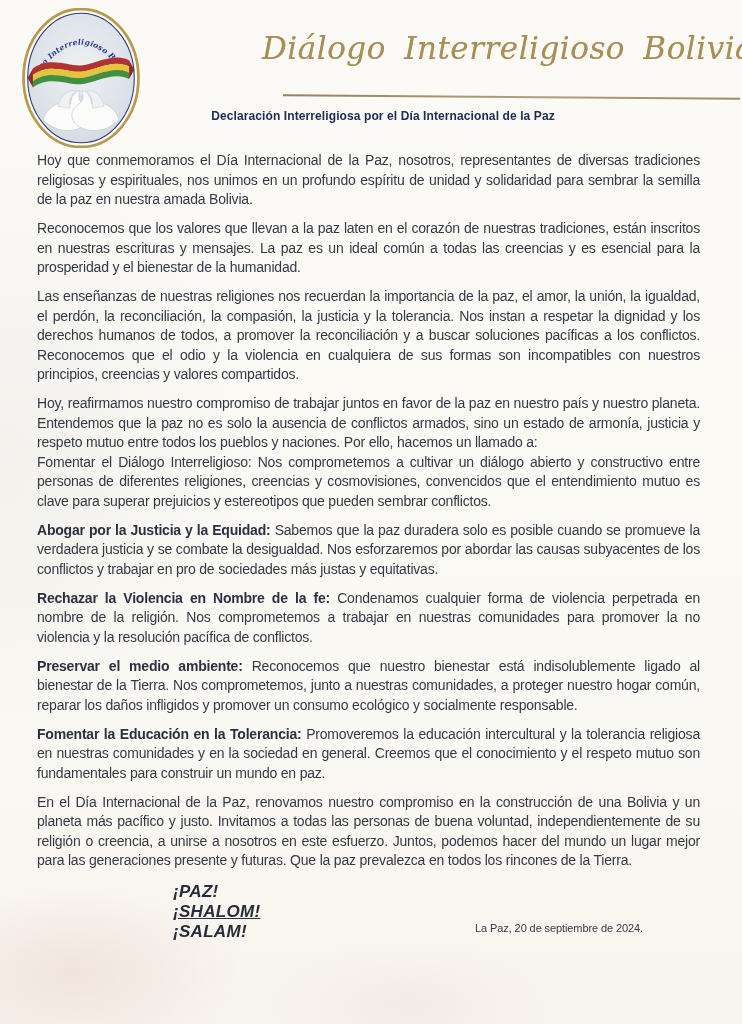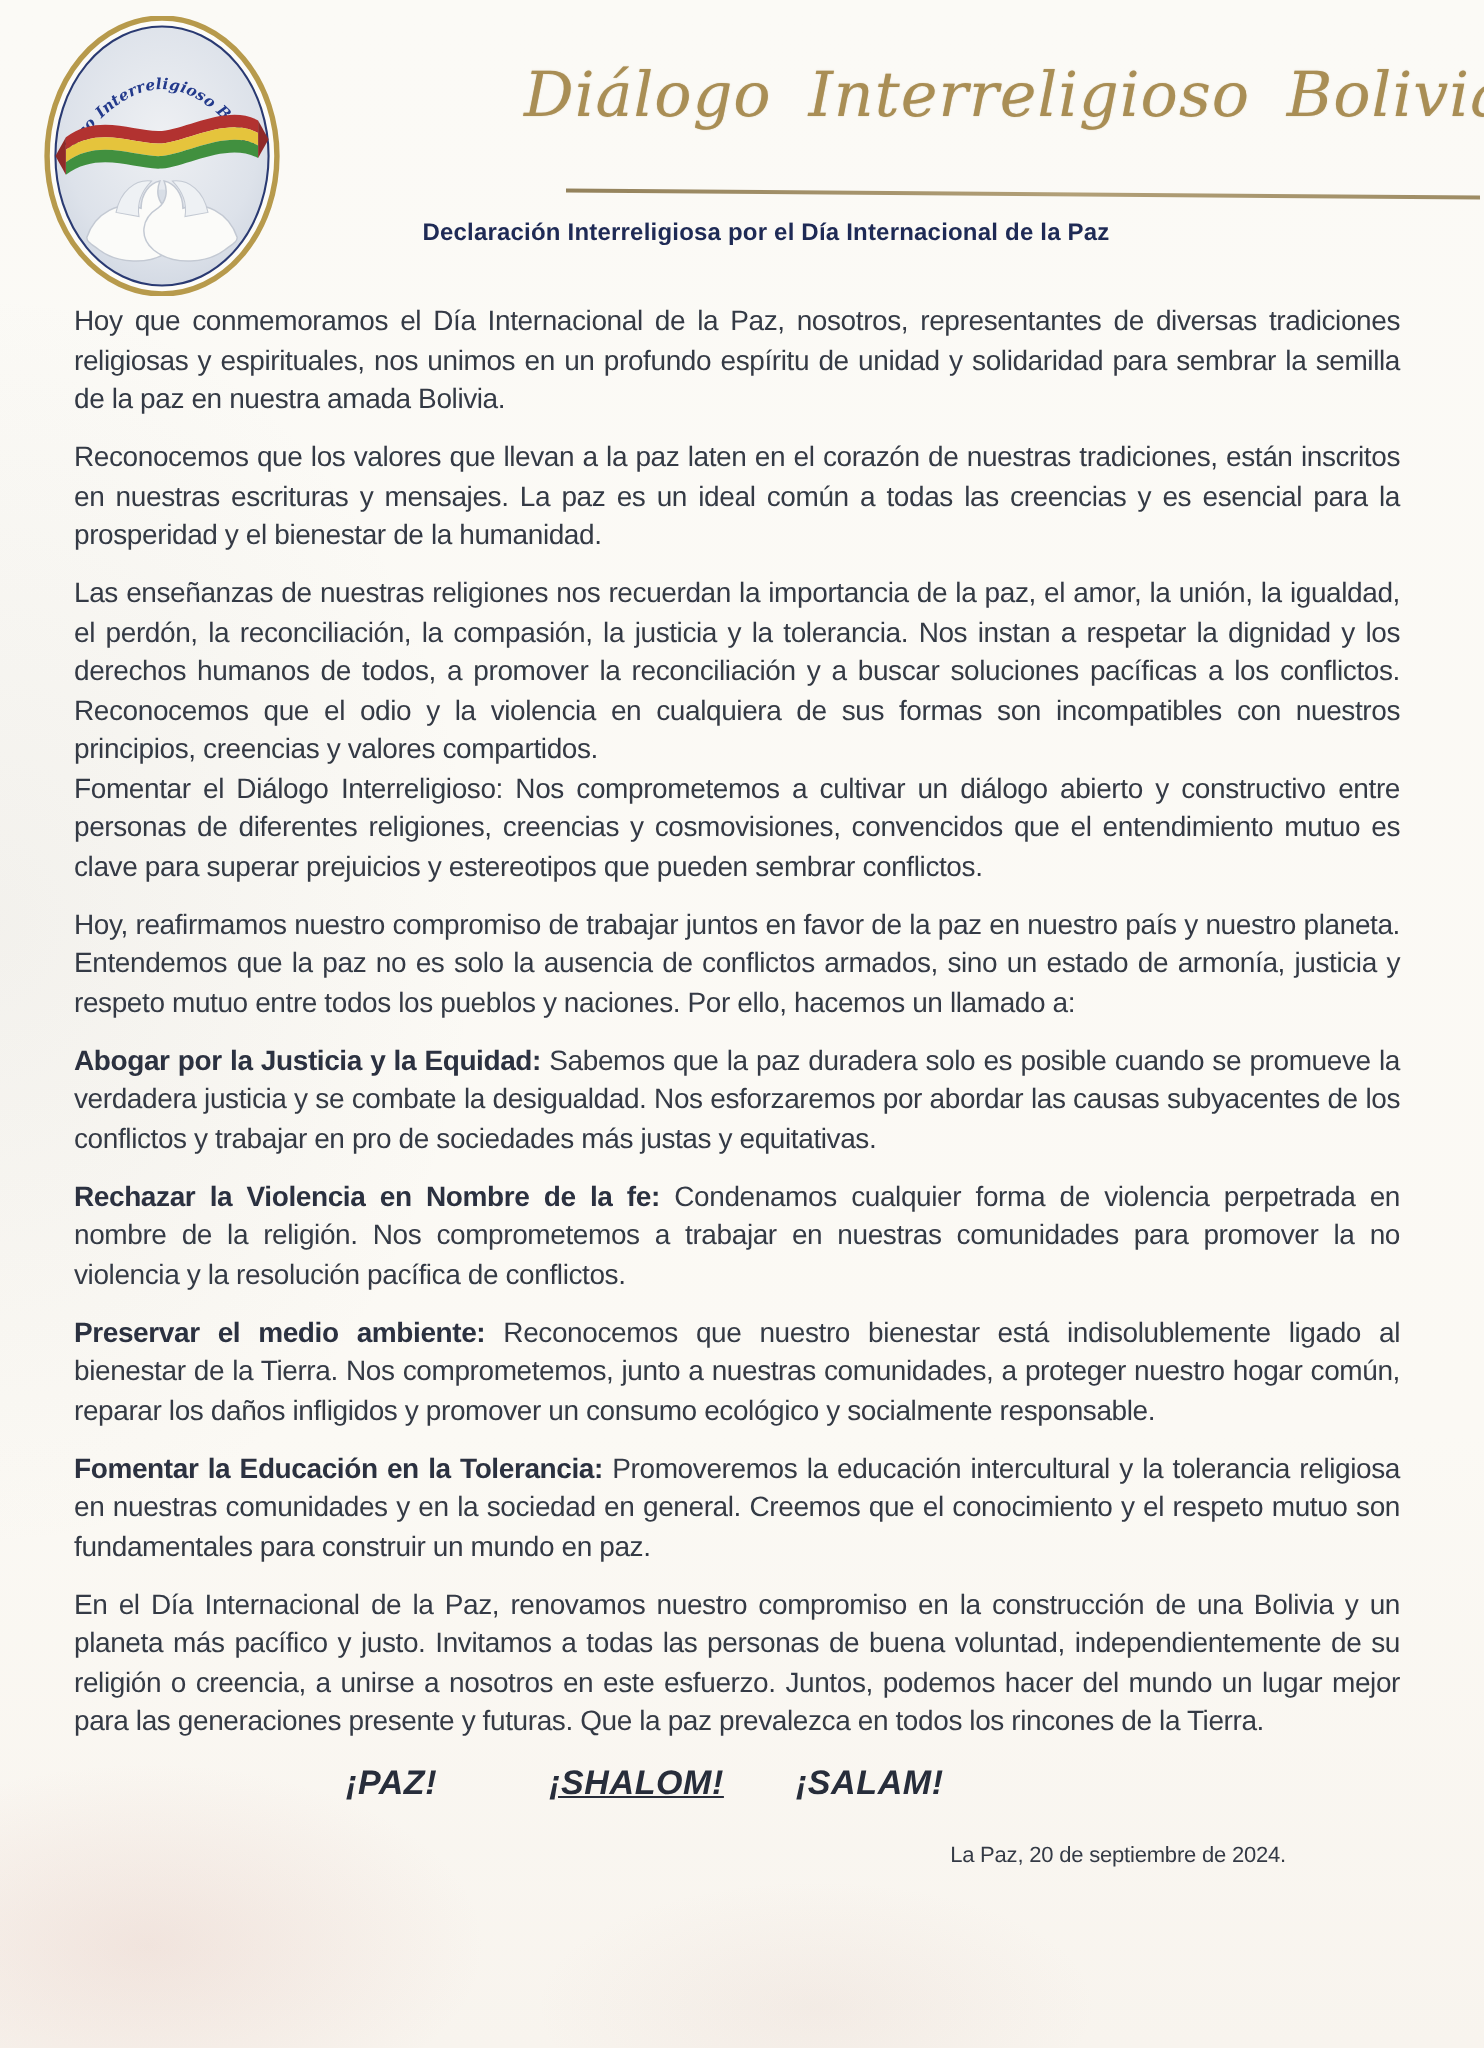--- a/index.html
+++ b/index.html
@@ -51,21 +51,21 @@
   }
   .para { margin-bottom:9.5px; }
   .para.cont { margin-top:-9.5px; }           
   .para .lead { font-weight:700; color:#2b3140; }
 
   
   .exclaim-row {
     position:absolute; left:0; top:882px; width:646px;
     display:flex; align-items:baseline;
     font-size:17px; font-weight:700; font-style:italic;
-    color:#272d3a; letter-spacing:.3px;
+    color:#272d3a; letter-spacing:.3px;flex-direction:column;
   }
   .exclaim-row .w1 { margin-left:173px; }
   .exclaim-row .w2 { margin-left:56px;text-decoration:underline; }
   .exclaim-row .w3 { margin-left:36px; }
 
   .dateline {
     position:absolute; right:99px; top:922px;
     font-size:11px; color:#343a45; letter-spacing:-0.1px;
   }
 </style>
@@ -113,22 +113,22 @@
 
   <div class="brand-script">Diálogo Interreligioso Boliviano</div>
   <div class="brand-underline"></div>
 
   <div class="doc-title">Declaración Interreligiosa por el Día Internacional de la Paz</div>
 
   <div class="body-text">
     <p class="para"><b class="lead"></b><span>Hoy que conmemoramos el Día Internacional de la Paz, nosotros, representantes de diversas tradiciones religiosas y espirituales, nos unimos en un profundo espíritu de unidad y solidaridad para sembrar la semilla de la paz en nuestra amada Bolivia.</span></p>
     <p class="para"><b class="lead"></b><span>Reconocemos que los valores que llevan a la paz laten en el corazón de nuestras tradiciones, están inscritos en nuestras escrituras y mensajes. La paz es un ideal común a todas las creencias y es esencial para la prosperidad y el bienestar de la humanidad.</span></p>
     <p class="para"><b class="lead"></b><span>Las enseñanzas de nuestras religiones nos recuerdan la importancia de la paz, el amor, la unión, la igualdad, el perdón, la reconciliación, la compasión, la justicia y la tolerancia. Nos instan a respetar la dignidad y los derechos humanos de todos, a promover la reconciliación y a buscar soluciones pacíficas a los conflictos. Reconocemos que el odio y la violencia en cualquiera de sus formas son incompatibles con nuestros principios, creencias y valores compartidos.</span></p>
+    <p class="para"><b class="lead"></b><span>Hoy, reafirmamos nuestro compromiso de trabajar juntos en favor de la paz en nuestro país y nuestro planeta. Entendemos que la paz no es solo la ausencia de conflictos armados, sino un estado de armonía, justicia y respeto mutuo entre todos los pueblos y naciones. Por ello, hacemos un llamado a:</span></p>
     <p class="para cont"><b class="lead"></b><span>Fomentar el Diálogo Interreligioso: Nos comprometemos a cultivar un diálogo abierto y constructivo entre personas de diferentes religiones, creencias y cosmovisiones, convencidos que el entendimiento mutuo es clave para superar prejuicios y estereotipos que pueden sembrar conflictos.</span></p>
-    <p class="para"><b class="lead"></b><span>Hoy, reafirmamos nuestro compromiso de trabajar juntos en favor de la paz en nuestro país y nuestro planeta. Entendemos que la paz no es solo la ausencia de conflictos armados, sino un estado de armonía, justicia y respeto mutuo entre todos los pueblos y naciones. Por ello, hacemos un llamado a:</span></p>
     <p class="para"><b class="lead">Abogar por la Justicia y la Equidad:</b><span> Sabemos que la paz duradera solo es posible cuando se promueve la verdadera justicia y se combate la desigualdad. Nos esforzaremos por abordar las causas subyacentes de los conflictos y trabajar en pro de sociedades más justas y equitativas.</span></p>
     <p class="para"><b class="lead">Rechazar la Violencia en Nombre de la fe:</b><span> Condenamos cualquier forma de violencia perpetrada en nombre de la religión. Nos comprometemos a trabajar en nuestras comunidades para promover la no violencia y la resolución pacífica de conflictos.</span></p>
     <p class="para"><b class="lead">Preservar el medio ambiente:</b><span> Reconocemos que nuestro bienestar está indisolublemente ligado al bienestar de la Tierra. Nos comprometemos, junto a nuestras comunidades, a proteger nuestro hogar común, reparar los daños infligidos y promover un consumo ecológico y socialmente responsable.</span></p>
     <p class="para"><b class="lead">Fomentar la Educación en la Tolerancia:</b><span> Promoveremos la educación intercultural y la tolerancia religiosa en nuestras comunidades y en la sociedad en general. Creemos que el conocimiento y el respeto mutuo son fundamentales para construir un mundo en paz.</span></p>
     <p class="para"><b class="lead"></b><span>En el Día Internacional de la Paz, renovamos nuestro compromiso en la construcción de una Bolivia y un planeta más pacífico y justo. Invitamos a todas las personas de buena voluntad, independientemente de su religión o creencia, a unirse a nosotros en este esfuerzo. Juntos, podemos hacer del mundo un lugar mejor para las generaciones presente y futuras. Que la paz prevalezca en todos los rincones de la Tierra.</span></p>
   </div>
 
   <div class="exclaim-row">
     <span class="w1">¡PAZ!</span>
     <span class="w2">¡SHALOM!</span>

